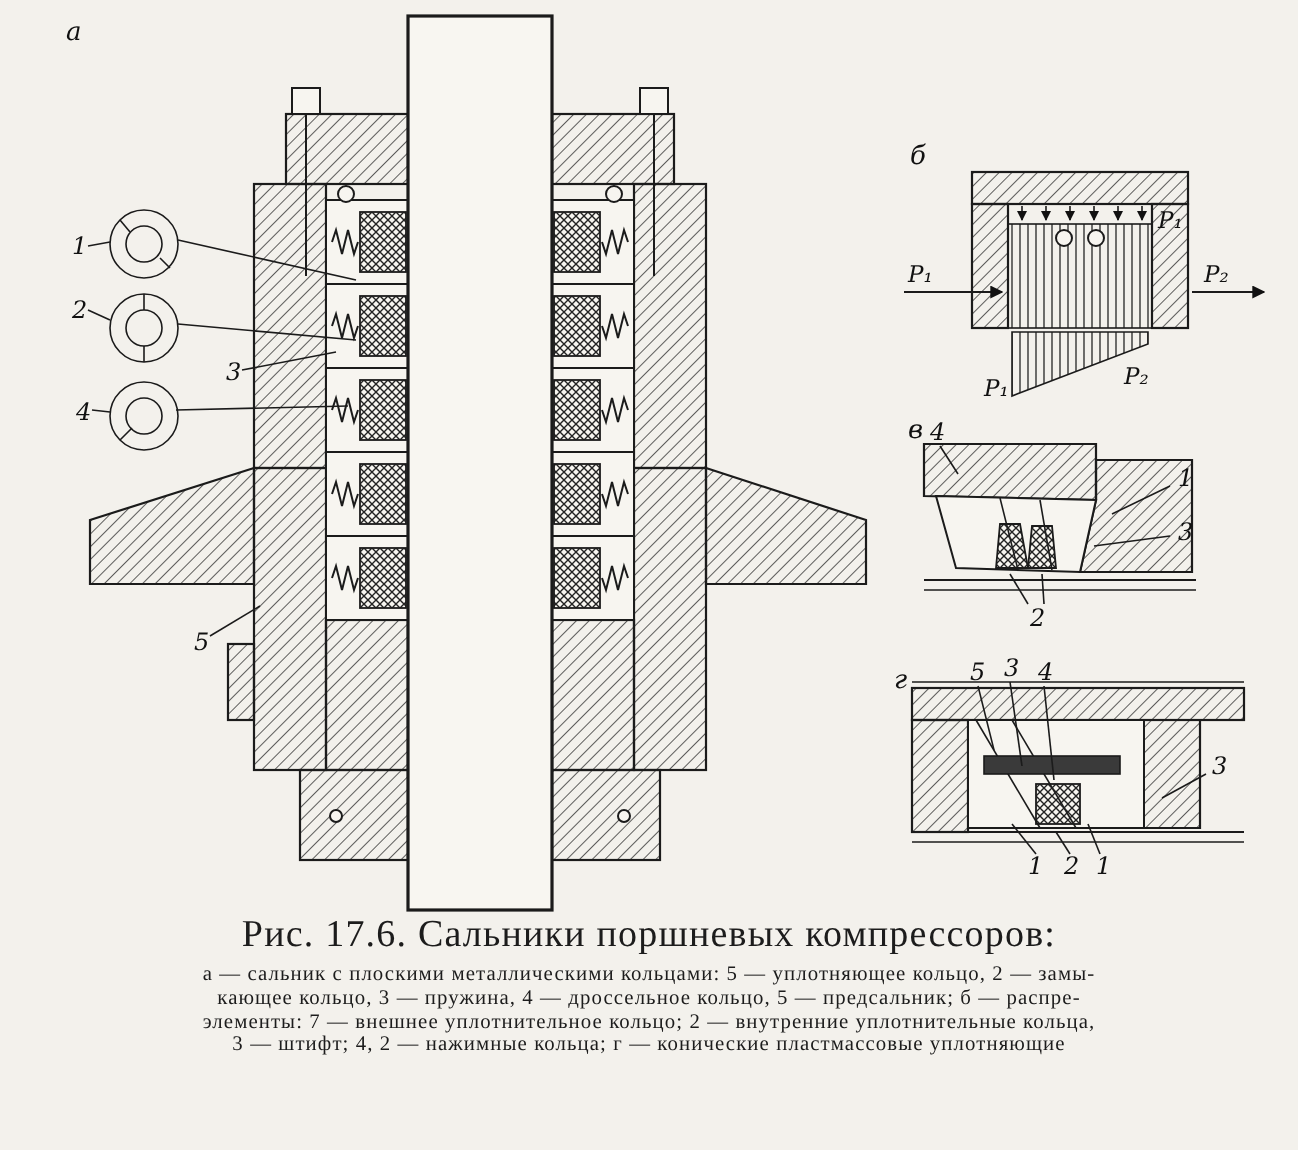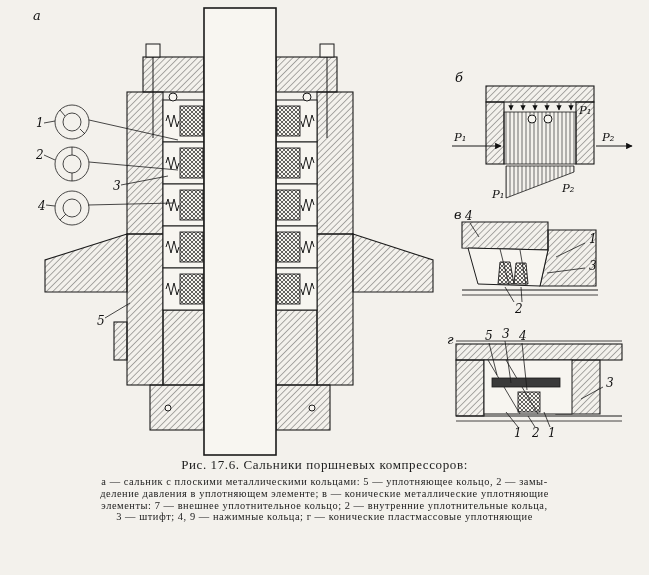--- a/index.html
+++ b/index.html
@@ -13,21 +13,21 @@
   .wht{fill:#f7f5f0;stroke:#1b1b1b;stroke-width:1;}
   .ring{fill:url(#xh);stroke:#1b1b1b;stroke-width:.9;}
   .spr{fill:none;stroke:#1b1b1b;stroke-width:1;}
   .dark{fill:#3a3a3a;stroke:#1b1b1b;stroke-width:.8;}
   .vl{fill:url(#vv);stroke:#1b1b1b;stroke-width:.8;}
   text.call{font:italic 12px "DejaVu Serif",serif;fill:#111;}
   text.plbl{font:italic 11.5px "DejaVu Serif",serif;fill:#111;}
   text.panel{font:italic 13px "DejaVu Serif",serif;fill:#111;}
   
   .caption{position:absolute;left:0;top:457px;width:649px;text-align:center;}
-  .cap-title{font-size:13px;letter-spacing:.6px;margin-bottom:3px;}
+  .cap-title{font-size:19px;letter-spacing:.6px;margin-bottom:3px;}
   .cap-line{font-size:10.4px;letter-spacing:.55px;line-height:11.8px;white-space:nowrap;}
 </style>
 </head>
 <body>
 
 <div id="page">
 
   <svg width="649" height="456" viewBox="0 0 649 456">
     <defs>
       <pattern id="hh" patternUnits="userSpaceOnUse" width="4.5" height="4.5" patternTransform="rotate(45)">
@@ -223,18 +223,18 @@
       <text class="call" x="606" y="387">3</text>
       <text class="call" x="514" y="437">1</text>
       <text class="call" x="532" y="437">2</text>
       <text class="call" x="548" y="437">1</text>
     </g>
   </svg>
 
   <div class="caption">
     <div class="cap-title">Рис. 17.6. Сальники поршневых компрессоров:</div>
     <div class="cap-line">а — сальник с плоскими металлическими кольцами: 5 — уплотняющее кольцо, 2 — замы-</div>
-    <div class="cap-line">деление давления в уплотняющем элементе; в — конические металлические уплотняющие</div>
+    <div class="cap-line">кающее кольцо, 3 — пружина, 4 — дроссельное кольцо, 5 — предсальник; б — распре-</div>
     <div class="cap-line">элементы: 7 — внешнее уплотнительное кольцо; 2 — внутренние уплотнительные кольца,</div>
-    <div class="cap-line">3 — штифт; 4, 9 — нажимные кольца; г — конические пластмассовые уплотняющие</div>
+    <div class="cap-line">3 — штифт; 4, 2 — нажимные кольца; г — конические пластмассовые уплотняющие</div>
   </div>
 
 </div>
 
 </body></html>

